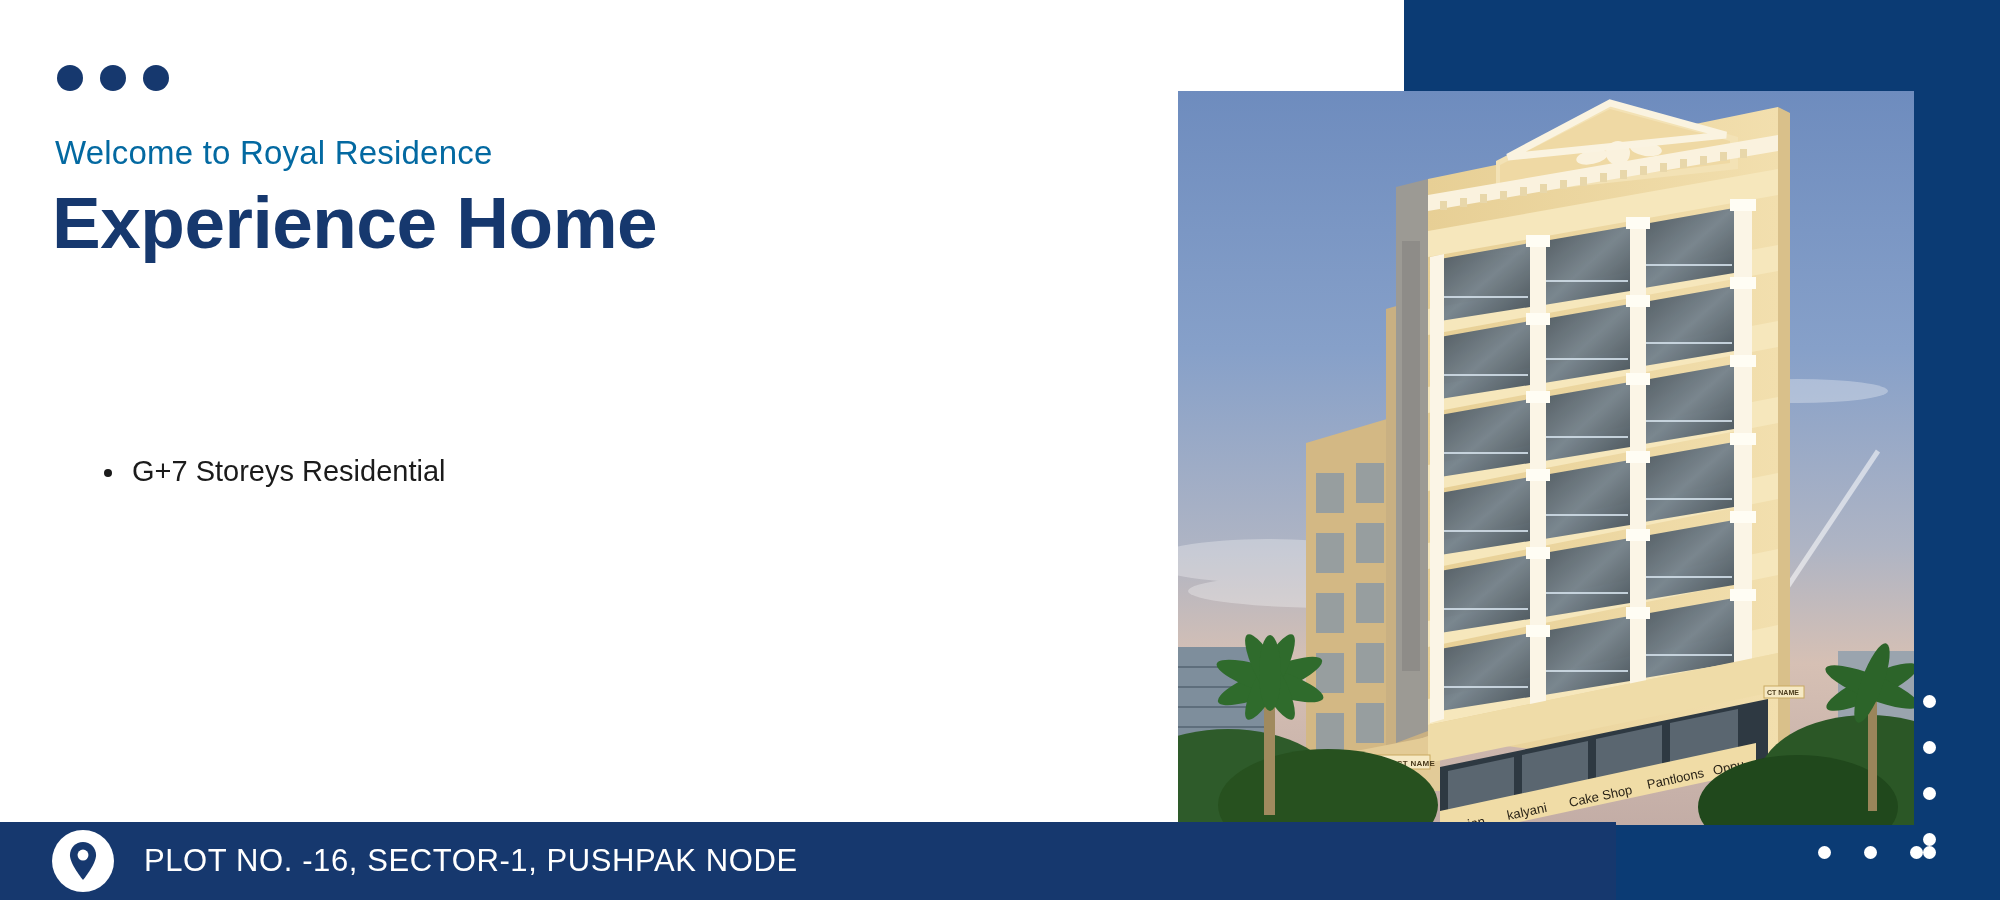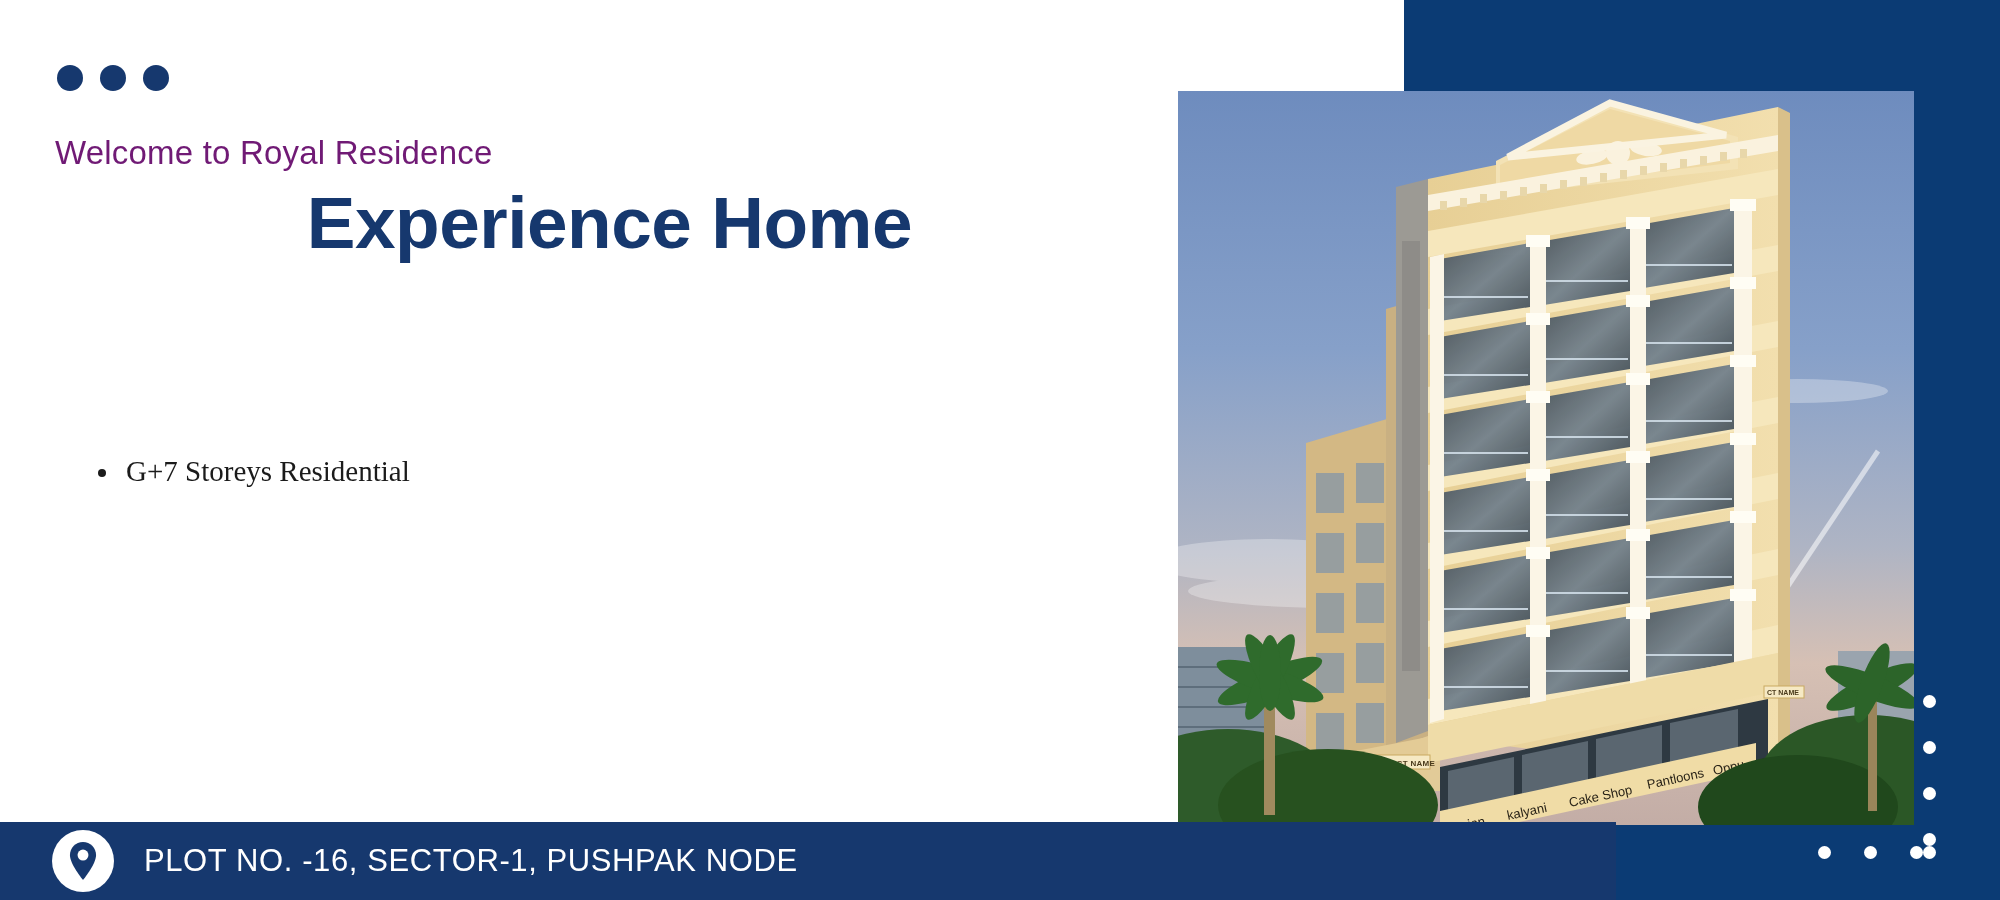--- a/index.html
+++ b/index.html
@@ -58,39 +58,37 @@
     position: absolute; left: 57px; top: 65px;
     display: flex; gap: 17px;
   }
   .dots-top i {
     width: 26px; height: 26px; border-radius: 50%;
     background: #16386E; display: block;
   }
 
   .eyebrow {
     position: absolute; left: 55px; top: 134px;
-    font-size: 33px; color: #701a75;
+    font-size: 33px; color: #0369a1;
     letter-spacing: .2px; white-space: nowrap;
     font-weight: 400;
   }
 
   .headline {
     position: absolute; left: 52px; top: 182px;
     width: 860px;
     font-size: 73px; line-height: 1.12;
     font-weight: 700; color: #16386E;
     letter-spacing: -0.5px;
-    text-align: right;
   }
   .headline span { display: block; }
 
   .bullets {
-    position: absolute; left: 94px; top: 455px;
+    position: absolute; left: 100px; top: 455px;
     list-style: none;
-    font-family: Liberation Serif, serif;
   }
   .bullets li {
     position: relative;
     font-size: 29px; color: #1b1b1b;
     margin-bottom: 27px;
     padding-left: 32px;
     white-space: nowrap;
     font-weight: 400;
   }
   .bullets li::before {

